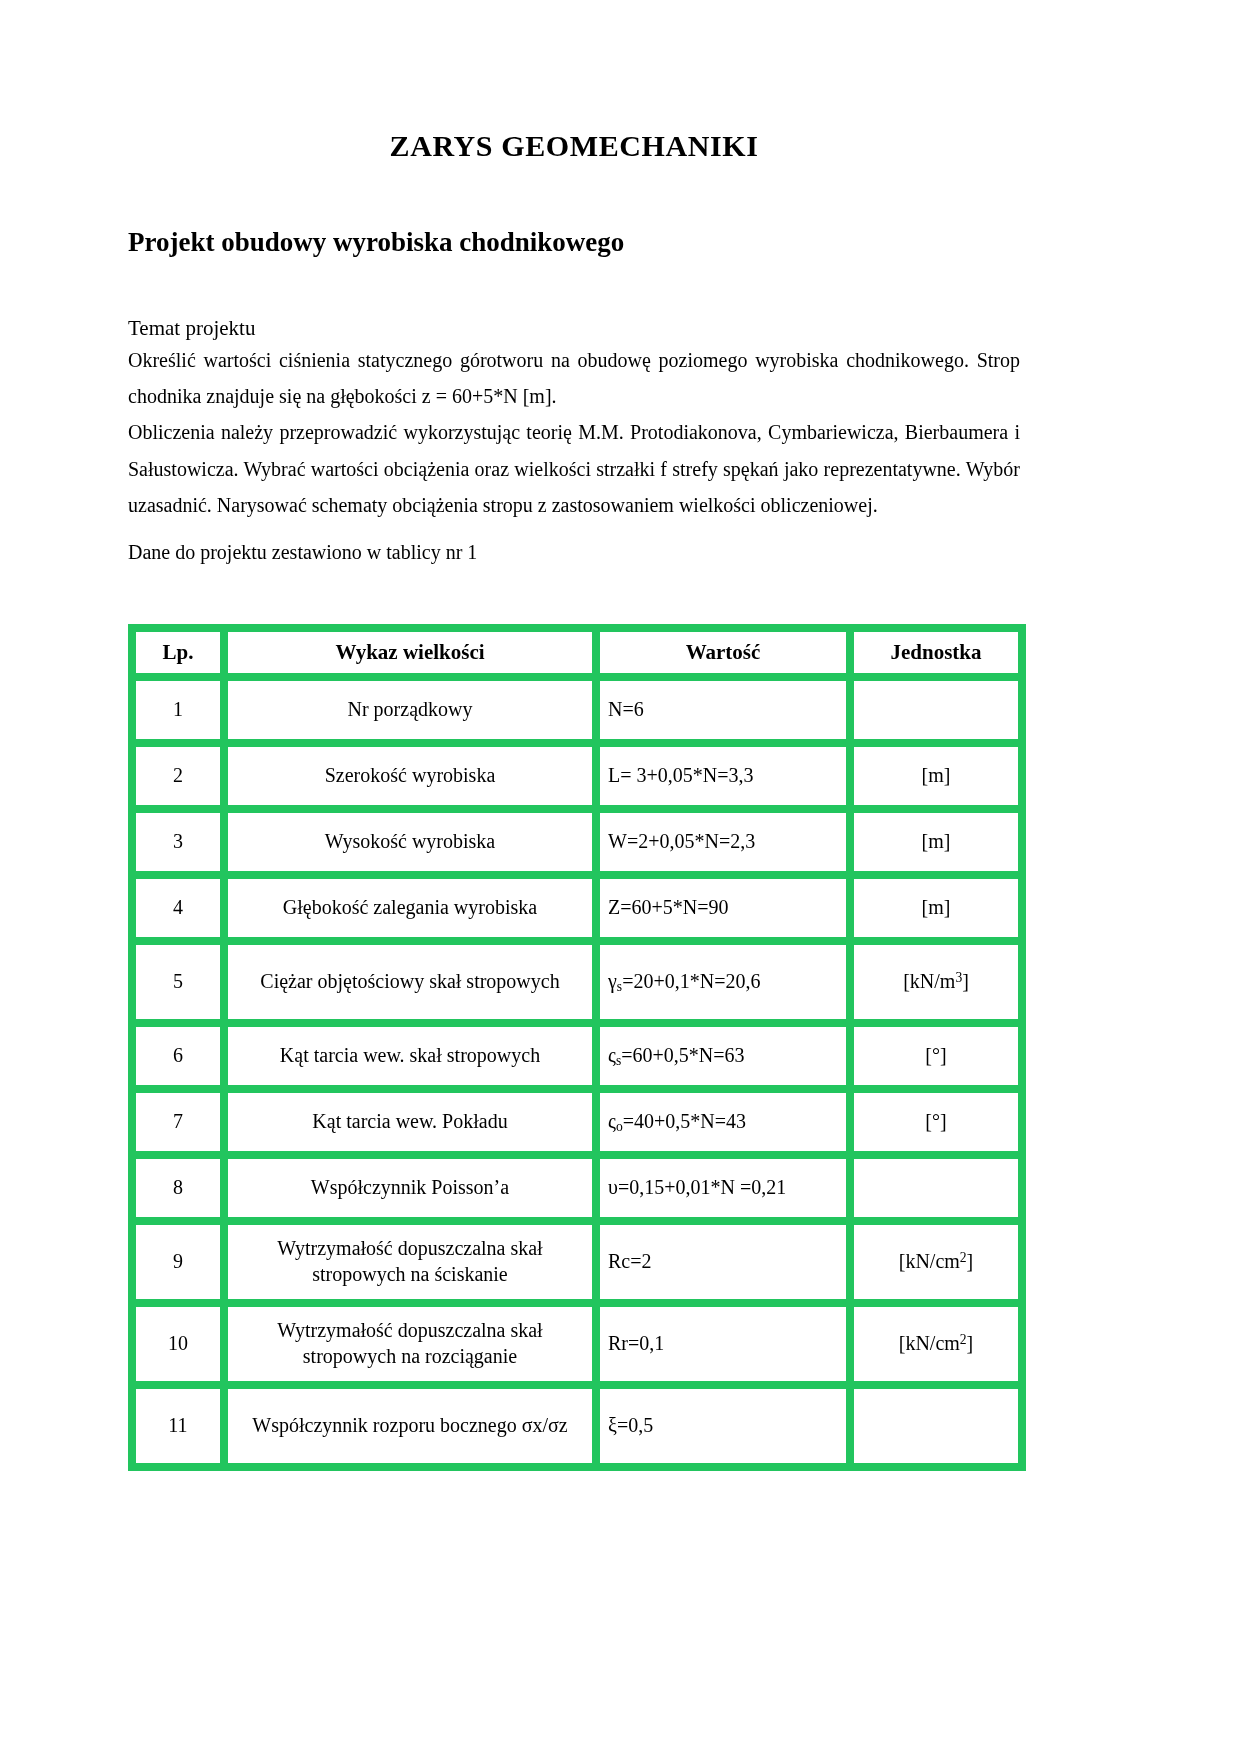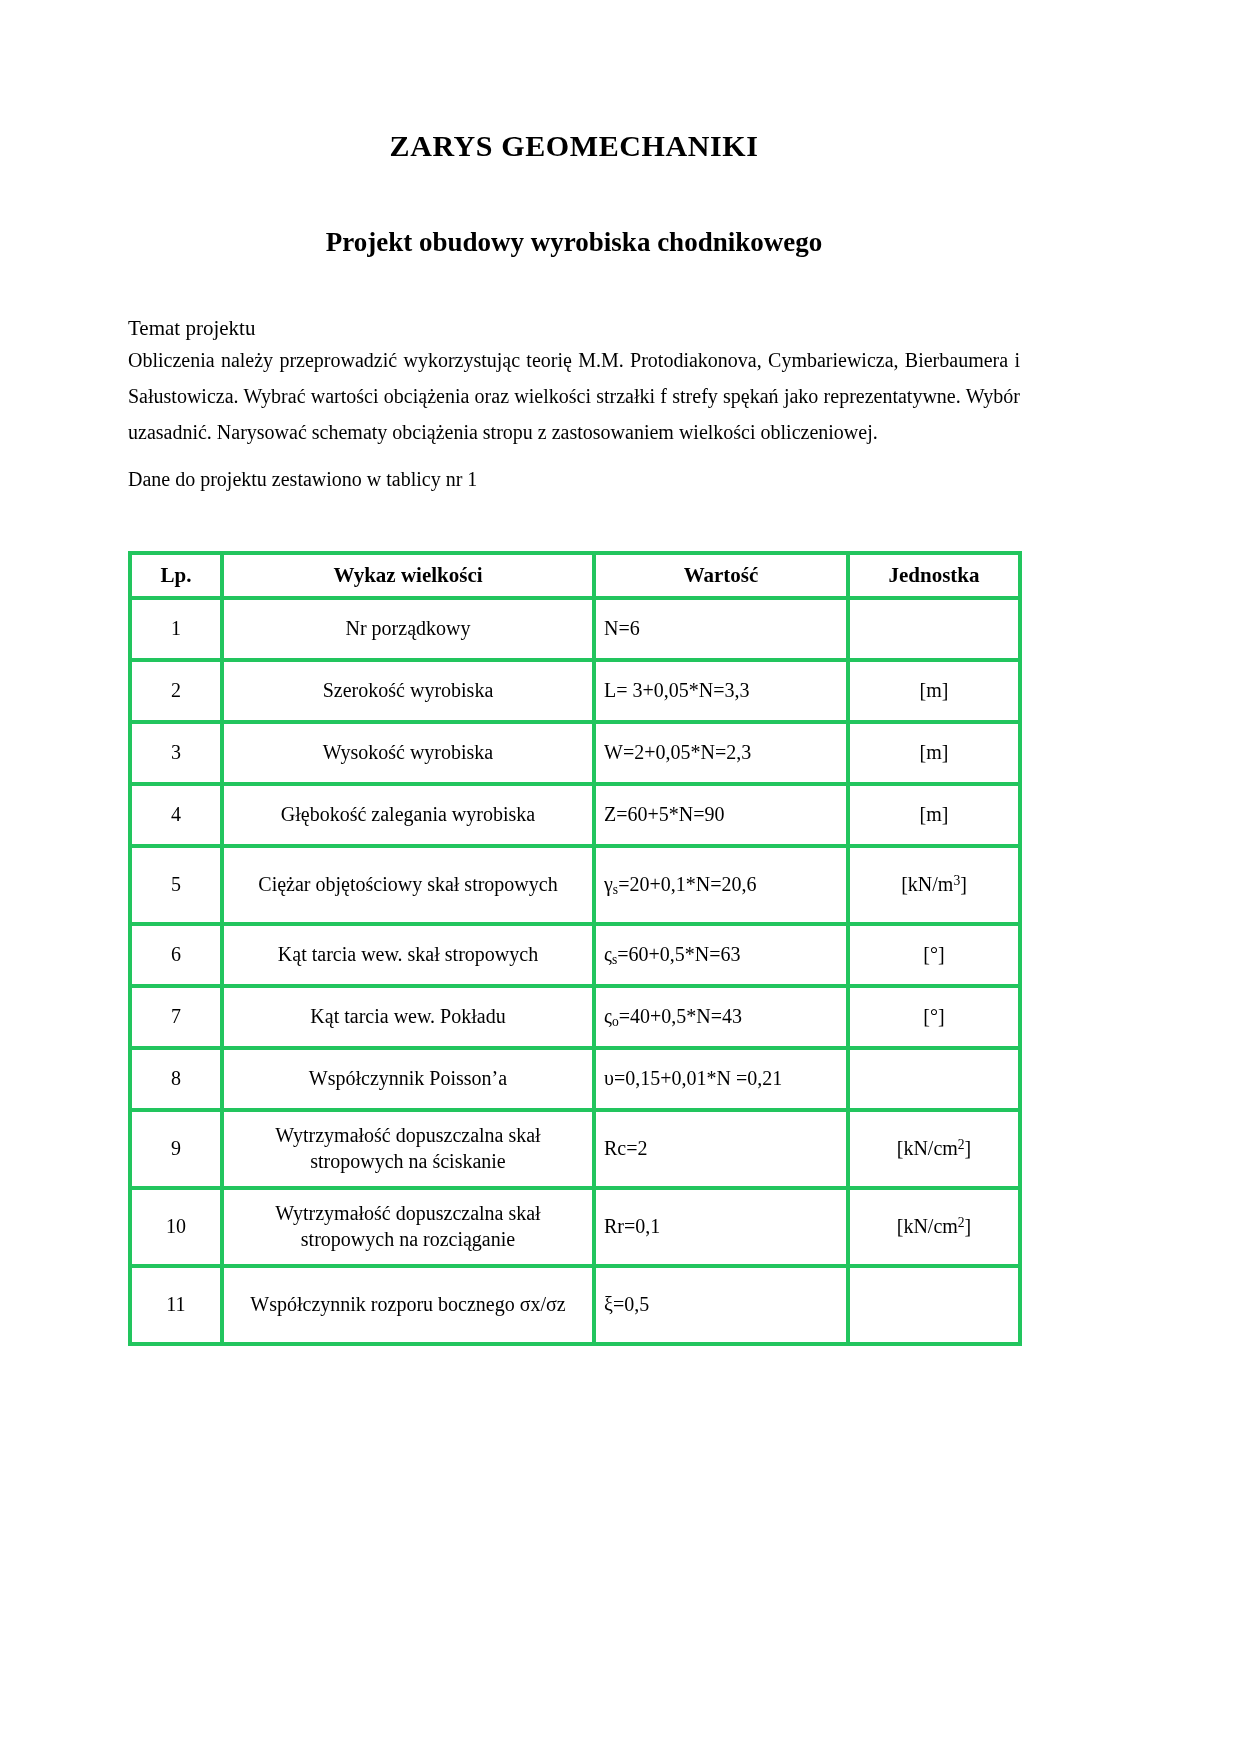--- a/index.html
+++ b/index.html
@@ -27,21 +27,21 @@
   }
   .doc-title {
     text-align: center;
     font-size: 30px;
     font-weight: bold;
     letter-spacing: 0.6px;
     margin-top: 128px;
     line-height: 1.2;
   }
   .doc-subtitle {
-    text-align: center;
+    text-align: left;
     font-size: 27px;
     font-weight: bold;
     margin-top: 62px;
     line-height: 1.2;
   }
   .section-heading {
     font-size: 21px;
     font-weight: normal;
     margin-top: 58px;
     line-height: 1.2;
@@ -61,21 +61,21 @@
     margin: 0;
     margin-top: 10px;
   }
   table.data-table {
     border-collapse: collapse;
     width: 892px;
     margin-top: 54px;
     table-layout: fixed;
   }
   table.data-table td, table.data-table th {
-    border: 4px solid #22c55e;
+    border: 8px solid #22c55e;
     padding: 6px 8px;
     font-size: 20px;
     vertical-align: middle;
     line-height: 1.28;
   }
   table.data-table th {
     font-weight: bold;
     text-align: center;
     font-size: 21px;
     padding-top: 7px;
@@ -107,20 +107,21 @@
 
 <div class="page">
   <div class="content">
 
     <div class="doc-title">ZARYS GEOMECHANIKI</div>
 
     <div class="doc-subtitle">Projekt obudowy wyrobiska chodnikowego</div>
 
     <div class="section-heading">Temat projektu</div>
 
+    <p class="body-par par-block-1">Określić wartości ciśnienia statycznego górotworu na obudowę poziomego wyrobiska chodnikowego. Strop chodnika znajduje się na głębokości z = 60+5*N [m].</p>
 
     <p class="body-par par-block-2">Obliczenia należy przeprowadzić wykorzystując teorię M.M. Protodiakonova, Cymbariewicza, Bierbaumera i Sałustowicza. Wybrać wartości obciążenia oraz wielkości strzałki f strefy spękań jako reprezentatywne. Wybór uzasadnić. Narysować schematy obciążenia stropu z zastosowaniem wielkości obliczeniowej.</p>
 
     <p class="par-note">Dane do projektu zestawiono w tablicy nr 1</p>
 
     <table class="data-table">
       <colgroup>
         <col class="col-lp">
           <col class="col-name">
           <col class="col-val">

